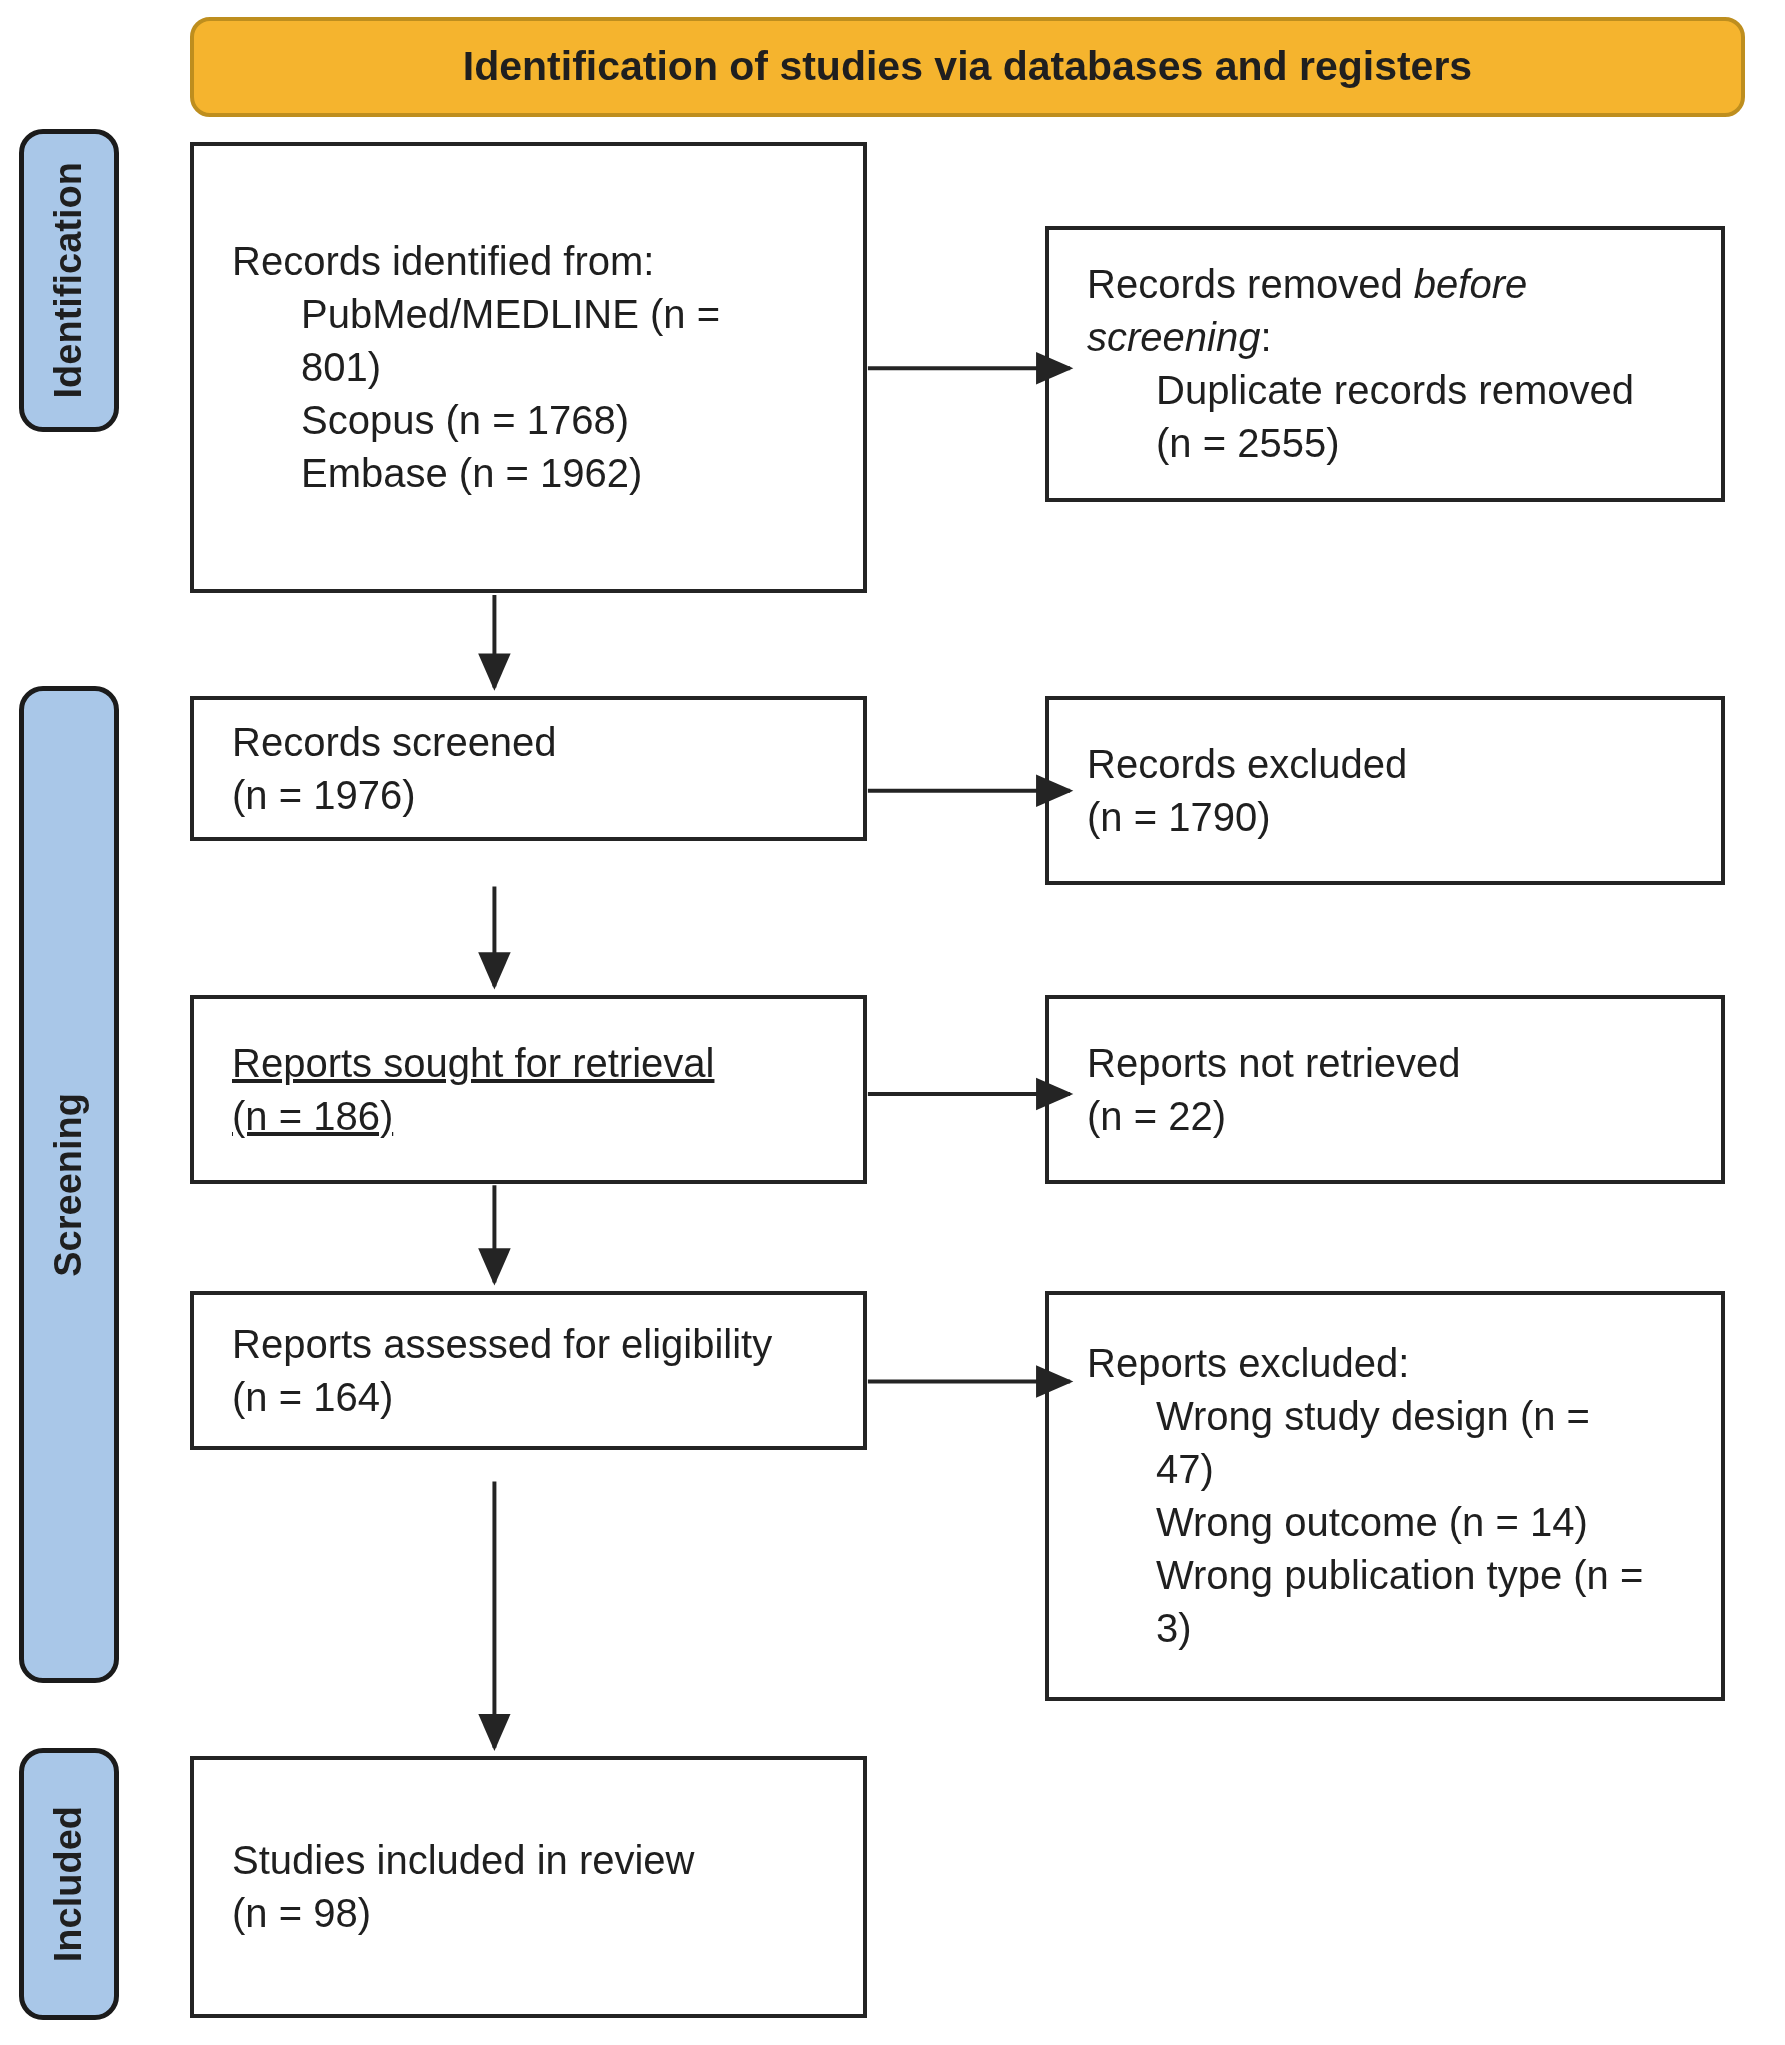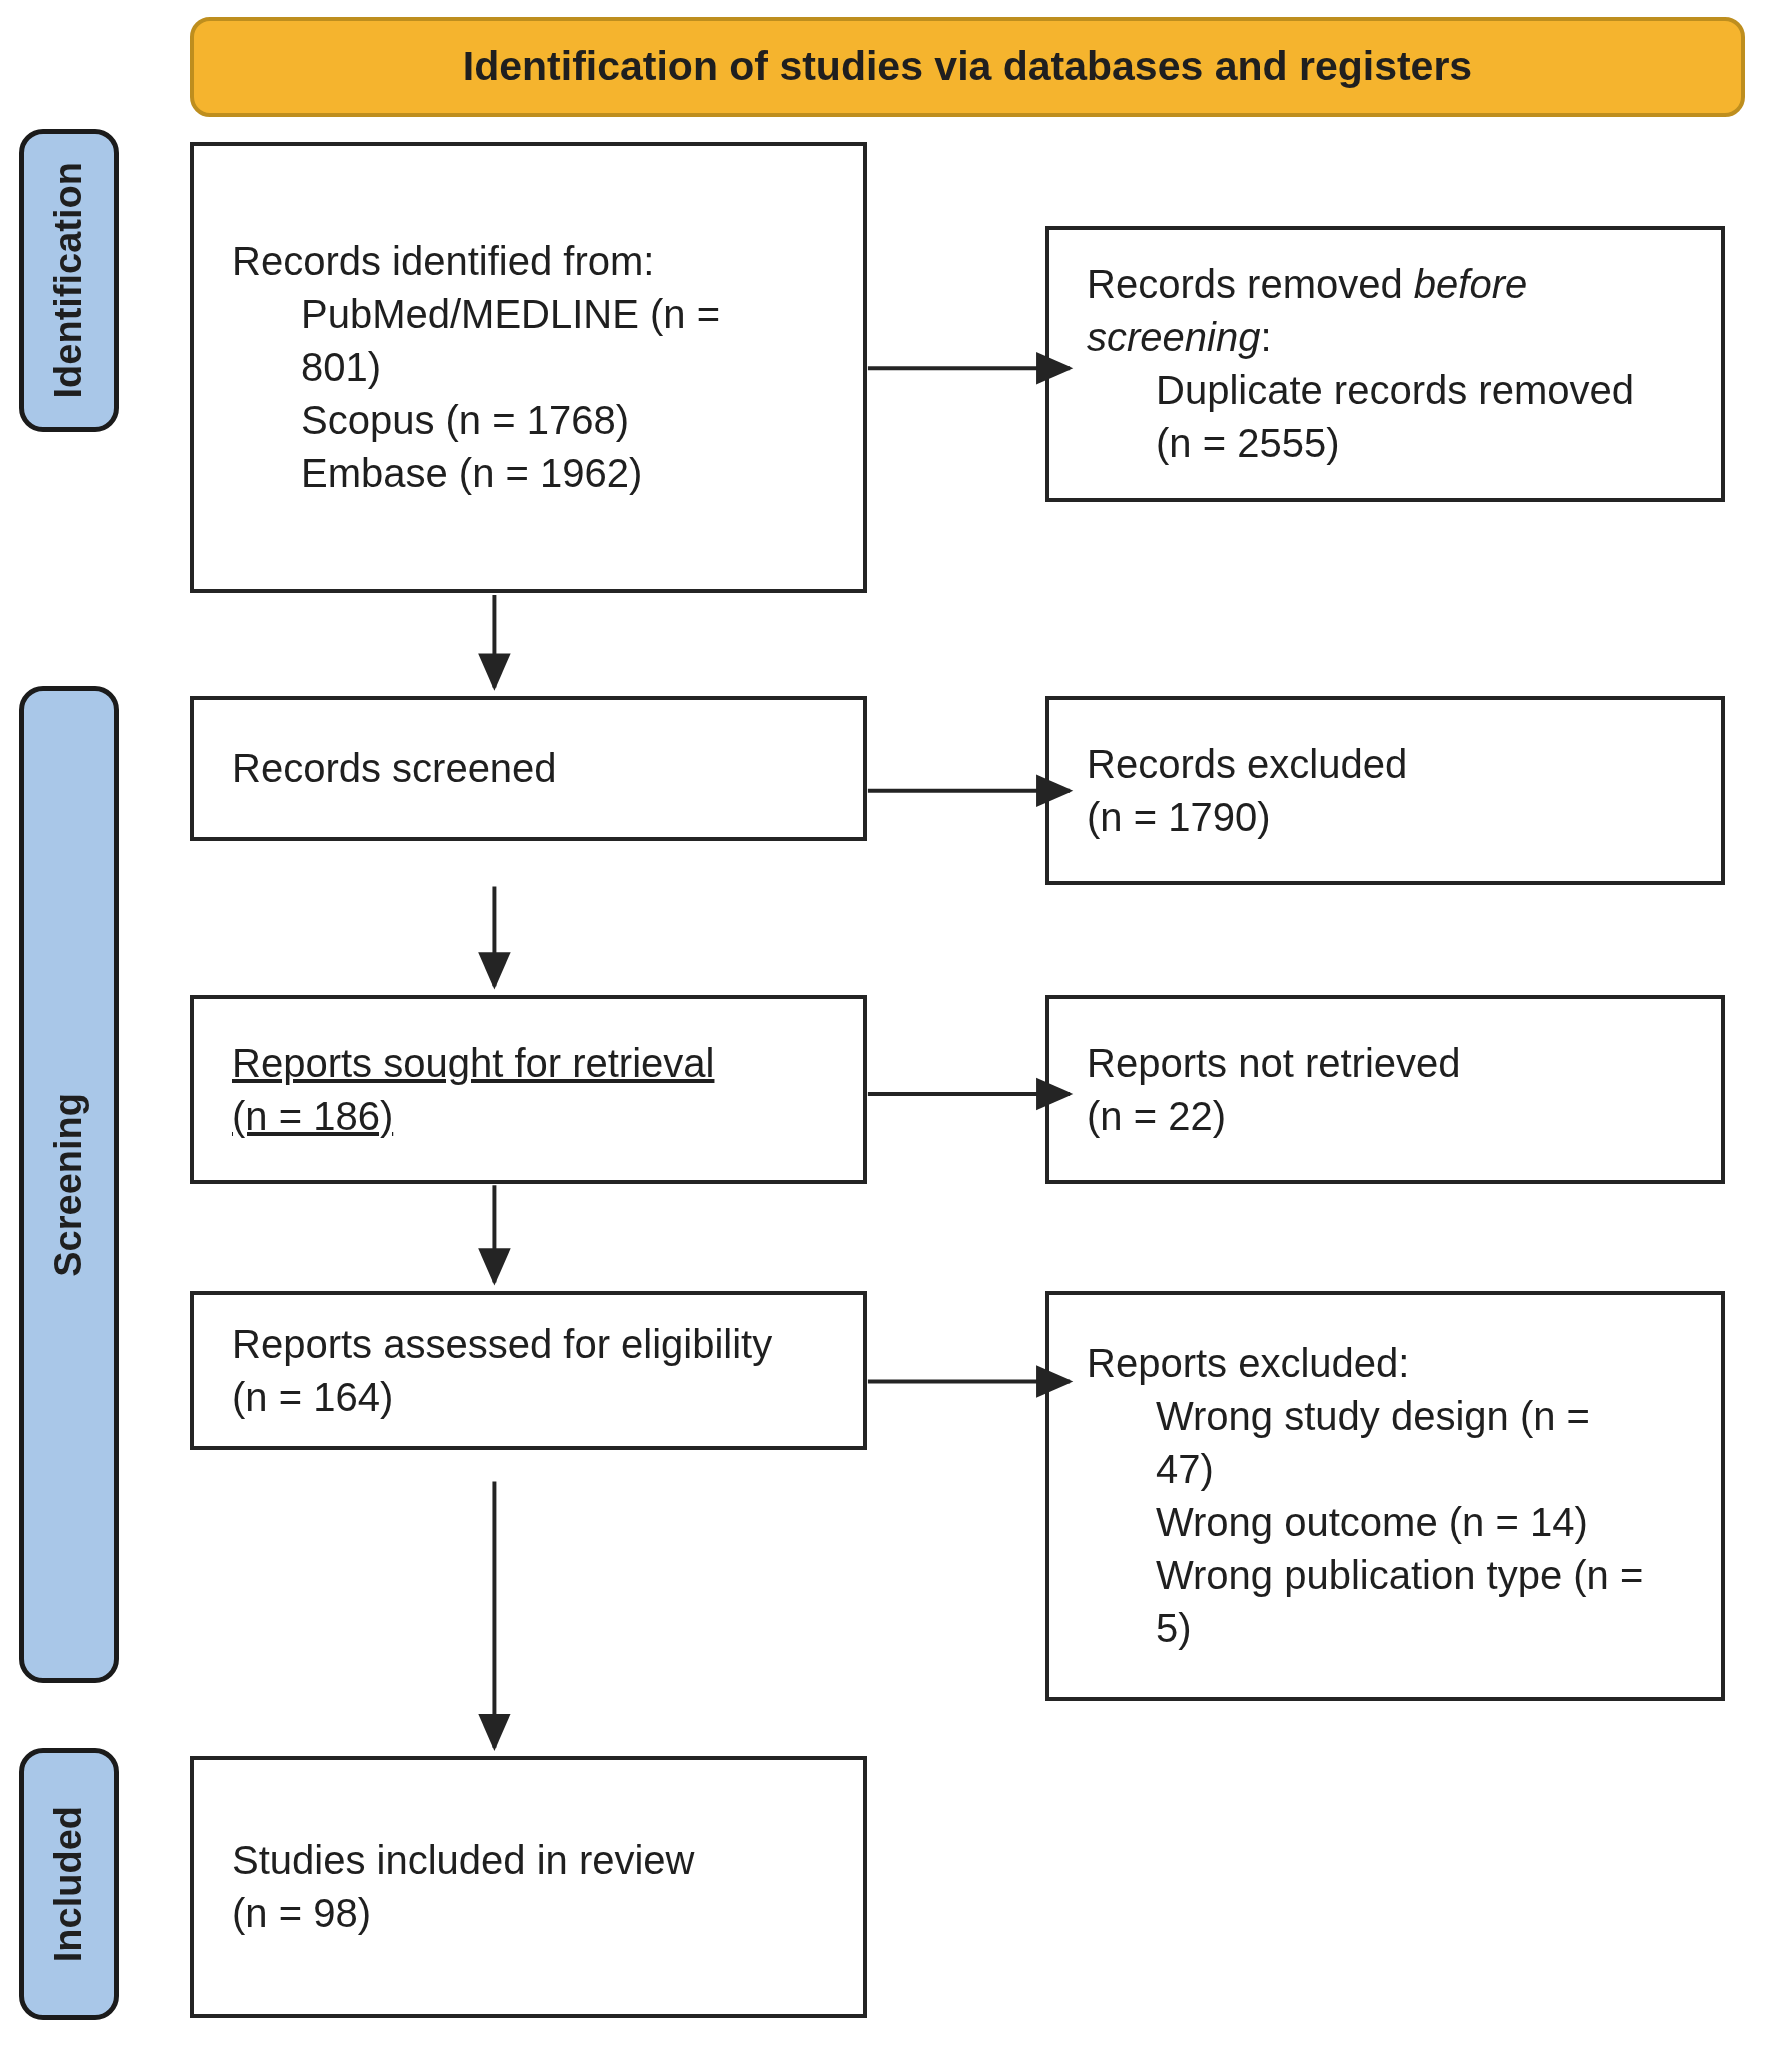--- a/index.html
+++ b/index.html
@@ -90,20 +90,21 @@
 
   <div class="fbox col-left" id="box-identified">
     <div>Records identified from:</div>
     <div class="indent">PubMed/MEDLINE (n = 801)</div>
     <div class="indent">Scopus (n = 1768)</div>
     <div class="indent">Embase (n = 1962)</div>
   </div>
 
   <div class="fbox col-left" id="box-screened">
     <div>Records screened</div>
+    <div>(n = 1976)</div>
   </div>
 
   <div class="fbox col-left" id="box-sought">
     <div>Reports sought for retrieval</div>
     <div>(n = 186)</div>
   </div>
 
   <div class="fbox col-left" id="box-assessed">
     <div>Reports assessed for eligibility</div>
     <div>(n = 164)</div>
@@ -126,21 +127,21 @@
 
   <div class="fbox col-right" id="box-notretrieved">
     <div>Reports not retrieved</div>
     <div>(n = 22)</div>
   </div>
 
   <div class="fbox col-right" id="box-reportsexcluded">
     <div>Reports excluded:</div>
     <div class="indent">Wrong study design (n = 47)</div>
     <div class="indent">Wrong outcome (n = 14)</div>
-    <div class="indent">Wrong publication type (n = 5)</div>
+    <div class="indent">Wrong publication type (n = 3)</div>
   </div>
 
   <svg class="arrows" width="1786" height="2046" viewBox="0 0 2702 3095">
     <defs>
       <marker id="ah" markerWidth="10" markerHeight="9" refX="8.6" refY="4.5" orient="auto">
         <path d="M0,0.4 L9.4,4.5 L0,8.6 z" fill="#242424"></path>
       </marker>
     </defs>
     <line x1="748" y1="900" x2="748" y2="1040" stroke="#242424" stroke-width="6" marker-end="url(#ah)"></line>
     <line x1="748" y1="1341" x2="748" y2="1492" stroke="#242424" stroke-width="6" marker-end="url(#ah)"></line>

